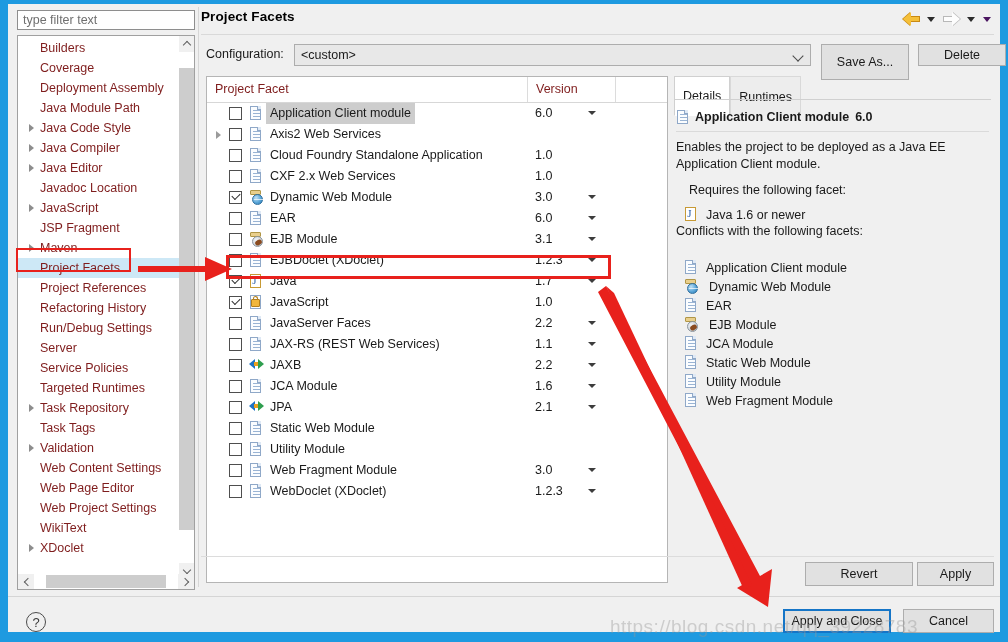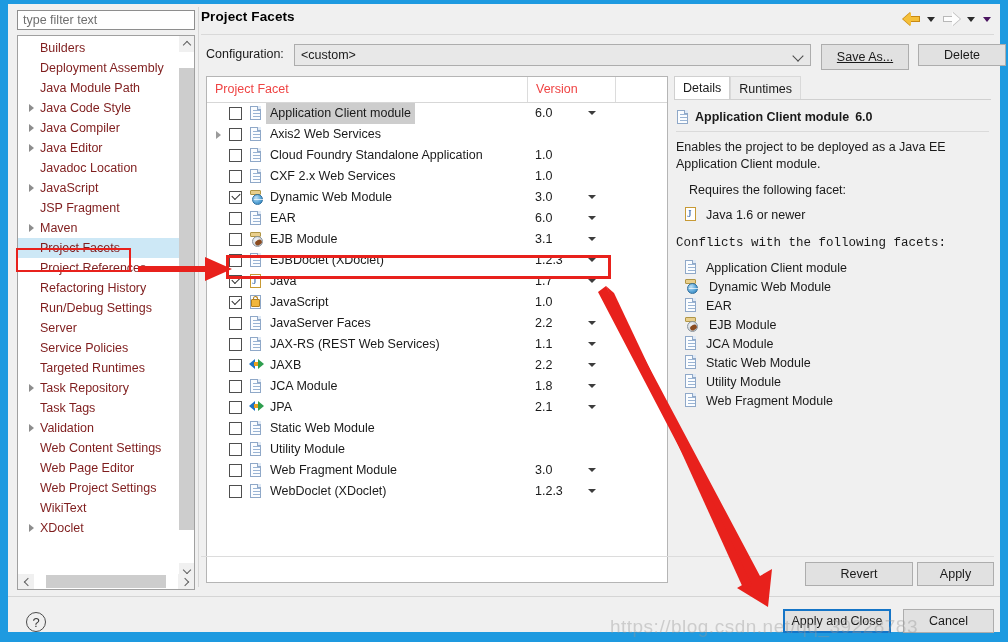--- a/index.html
+++ b/index.html
@@ -113,30 +113,30 @@
     font-size:12.5px; padding:2px 6px; line-height:16px; color:#1a1a1a;
   }
   .cfg-combo-arrow { position:absolute; right:8px; top:7px; width:8px;height:8px;
     border-left:1.6px solid #4a4a4a;border-top:1.6px solid #4a4a4a; transform:rotate(-135deg);}
   .btn {
     background:#e1e1e1; border:1px solid #adadad;
     font-family:"Liberation Sans", sans-serif; font-size:12.5px;
     color:#1a1a1a; display:flex; align-items:center; justify-content:center;
     cursor:default;
   }
-  .btn-saveas { position:absolute; left:615px; top:0; width:88px; height:26px;text-decoration:underline; }
+  .btn-saveas { position:absolute; left:615px; top:0; width:88px; height:36px; }
   .btn-delete { position:absolute; left:712px; top:0; width:88px; height:22px; }
 
   
   .facet-box {
     position:absolute; left:5px; top:40px; width:462px; height:507px;
     border:1px solid #b5b5b5; background:#fff;
   }
   .facet-hdr { position:absolute; left:0; top:0; width:100%; height:26px; background:#fff; border-bottom:1px solid #d7d7d7; }
-  .fh-cell { position:absolute; top:0; height:25px; line-height:25px; font-size:12.5px; padding-left:8px; color:#ef4444; }
+  .fh-cell { position:absolute; top:0; height:25px; line-height:25px; font-size:12.5px; padding-left:8px; color:#7f1d1d; }
   .fh-c1 { left:0; width:320px; }
   .fh-c2 { left:320px; width:88px; border-left:1px solid #dcdcdc; }
   .fh-c3 { left:408px; width:52px; border-left:1px solid #dcdcdc; }
 
   .facet-rows { position:absolute; left:0; top:26px; width:100%; }
   .frow { position:relative; height:21px; }
   .fr-arrow { position:absolute; left:6px; top:0; height:21px; width:11px; display:flex; align-items:center; justify-content:center; }
   .fr-arrow i { width:0;height:0;border-top:4px solid transparent;border-bottom:4px solid transparent;border-left:5px solid #9b9b9b; }
   .cb {
     position:absolute; left:22px; top:4px; width:13px; height:13px;
@@ -150,21 +150,21 @@
   .ficon { position:absolute; left:42px; top:3px; width:15px; height:15px; }
   .flabel { position:absolute; left:63px; top:0; height:21px; line-height:21px; font-size:12.5px; white-space:nowrap; }
   .flabel.hl { background:#cdcdcd; padding:0 4px; left:59px; }
   .fver { position:absolute; left:328px; top:0; height:21px; line-height:21px; font-size:12.5px; }
   .fdrop { position:absolute; left:381px; top:8px; width:0;height:0;
     border-left:4px solid transparent;border-right:4px solid transparent;border-top:4.5px solid #3c3c3c; }
 
   
   .details { position:absolute; left:473px; top:40px; width:317px; height:507px; }
   .tabs { position:absolute; left:0; top:0; height:24px; display:flex; }
-  .tab { height:24px; padding:0 8px; display:flex; align-items:center; font-size:12.5px; color:#1a1a1a; }
+  .tab { height:40px; padding:0 8px; display:flex; align-items:center; font-size:12.5px; color:#1a1a1a; }
   .tab.active { background:#fff; border:1px solid #d0d0d0; border-bottom:1px solid #fff; font-weight:normal; }
   .tab.inactive { background:#ededed; border:1px solid #d9d9d9; border-bottom:none; margin-left:0px; }
   .tabs-underline { position:absolute; left:0; top:23px; width:317px; height:1px; background:#d0d0d0; }
 
   .det-title { position:absolute; left:2px; top:32px; height:18px; display:flex; align-items:center; gap:6px; }
   .det-title b { font-size:12.5px; font-weight:bold; }
   .det-title span.ver { font-size:12.5px; font-weight:bold; }
   .det-rule { position:absolute; left:2px; top:55px; width:313px; height:1px; background:#dadada; }
   .det-p { position:absolute; left:2px; font-size:12.5px; line-height:17px; width:300px; }
   .det-li { position:absolute; left:10px; height:19px; display:flex; align-items:center; gap:9px; font-size:12.5px; }
@@ -285,20 +285,21 @@
       </div>
     </div>
     <div class="hdr-sep"></div>
 
     <div class="left-pane">
       <div class="filter-box">type filter text</div>
 
       <div class="tree-box">
         <div class="tree-list" id="tree-list">
             <div class="tree-item"><span class="lbl">Builders</span></div>
+            <div class="tree-item"><span class="lbl">Coverage</span></div>
             <div class="tree-item"><span class="lbl">Deployment Assembly</span></div>
             <div class="tree-item"><span class="lbl">Java Module Path</span></div>
             <div class="tree-item"><span class="tree-arrow">
                 <i></i>
               </span><span class="lbl">Java Code Style</span></div>
             <div class="tree-item"><span class="tree-arrow">
                 <i></i>
               </span><span class="lbl">Java Compiler</span></div>
             <div class="tree-item"><span class="tree-arrow">
                 <i></i>
@@ -462,21 +463,21 @@
               <span class="cb"></span>
               <span class="ficon"><span class="ic ic-jaxb"><span class="lt"></span><span class="bar"></span><span class="rt"></span></span></span>
               <span class="flabel">JAXB</span>
               <span class="fver">2.2</span>
               <span class="fdrop"></span>
             </div>
             <div class="frow">
               <span class="cb"></span>
               <span class="ficon"><span class="ic ic-doc"><span class="pg"></span><span class="corner"></span></span></span>
               <span class="flabel">JCA Module</span>
-              <span class="fver">1.8</span>
+              <span class="fver">1.6</span>
               <span class="fdrop"></span>
             </div>
             <div class="frow">
               <span class="cb"></span>
               <span class="ficon"><span class="ic ic-jaxb"><span class="lt"></span><span class="bar"></span><span class="rt"></span></span></span>
               <span class="flabel">JPA</span>
               <span class="fver">2.1</span>
               <span class="fdrop"></span>
             </div>
             <div class="frow">
@@ -519,21 +520,21 @@
               <span class="corner"></span>
             </span>
           <b>Application Client module</b>
           <span class="ver">6.0</span>
         </div>
         <div class="det-rule"></div>
 
         <div class="det-p" style="top:63px;">Enables the project to be deployed as a Java EE Application Client module.</div>
         <div class="det-p" style="top:106px;margin-left:13px;">Requires the following facet:</div>
         <div id="requires-list"></div>
-        <div class="det-p" style="top:159px;font-family:Liberation Mono, monospace;">Conflicts with the following facets:</div>
+        <div class="det-p" style="top:147px;">Conflicts with the following facets:</div>
         <div id="conflicts-list"></div>
       <div class="det-li" style="top: 129px;">
             <span class="ic ic-java">
               <span class="bx"></span>
               <span class="j">J</span>
             </span>
             <span>Java 1.6 or newer</span>
           </div>
           <div class="det-li" style="top: 182px;">
             <span class="ic ic-doc">

